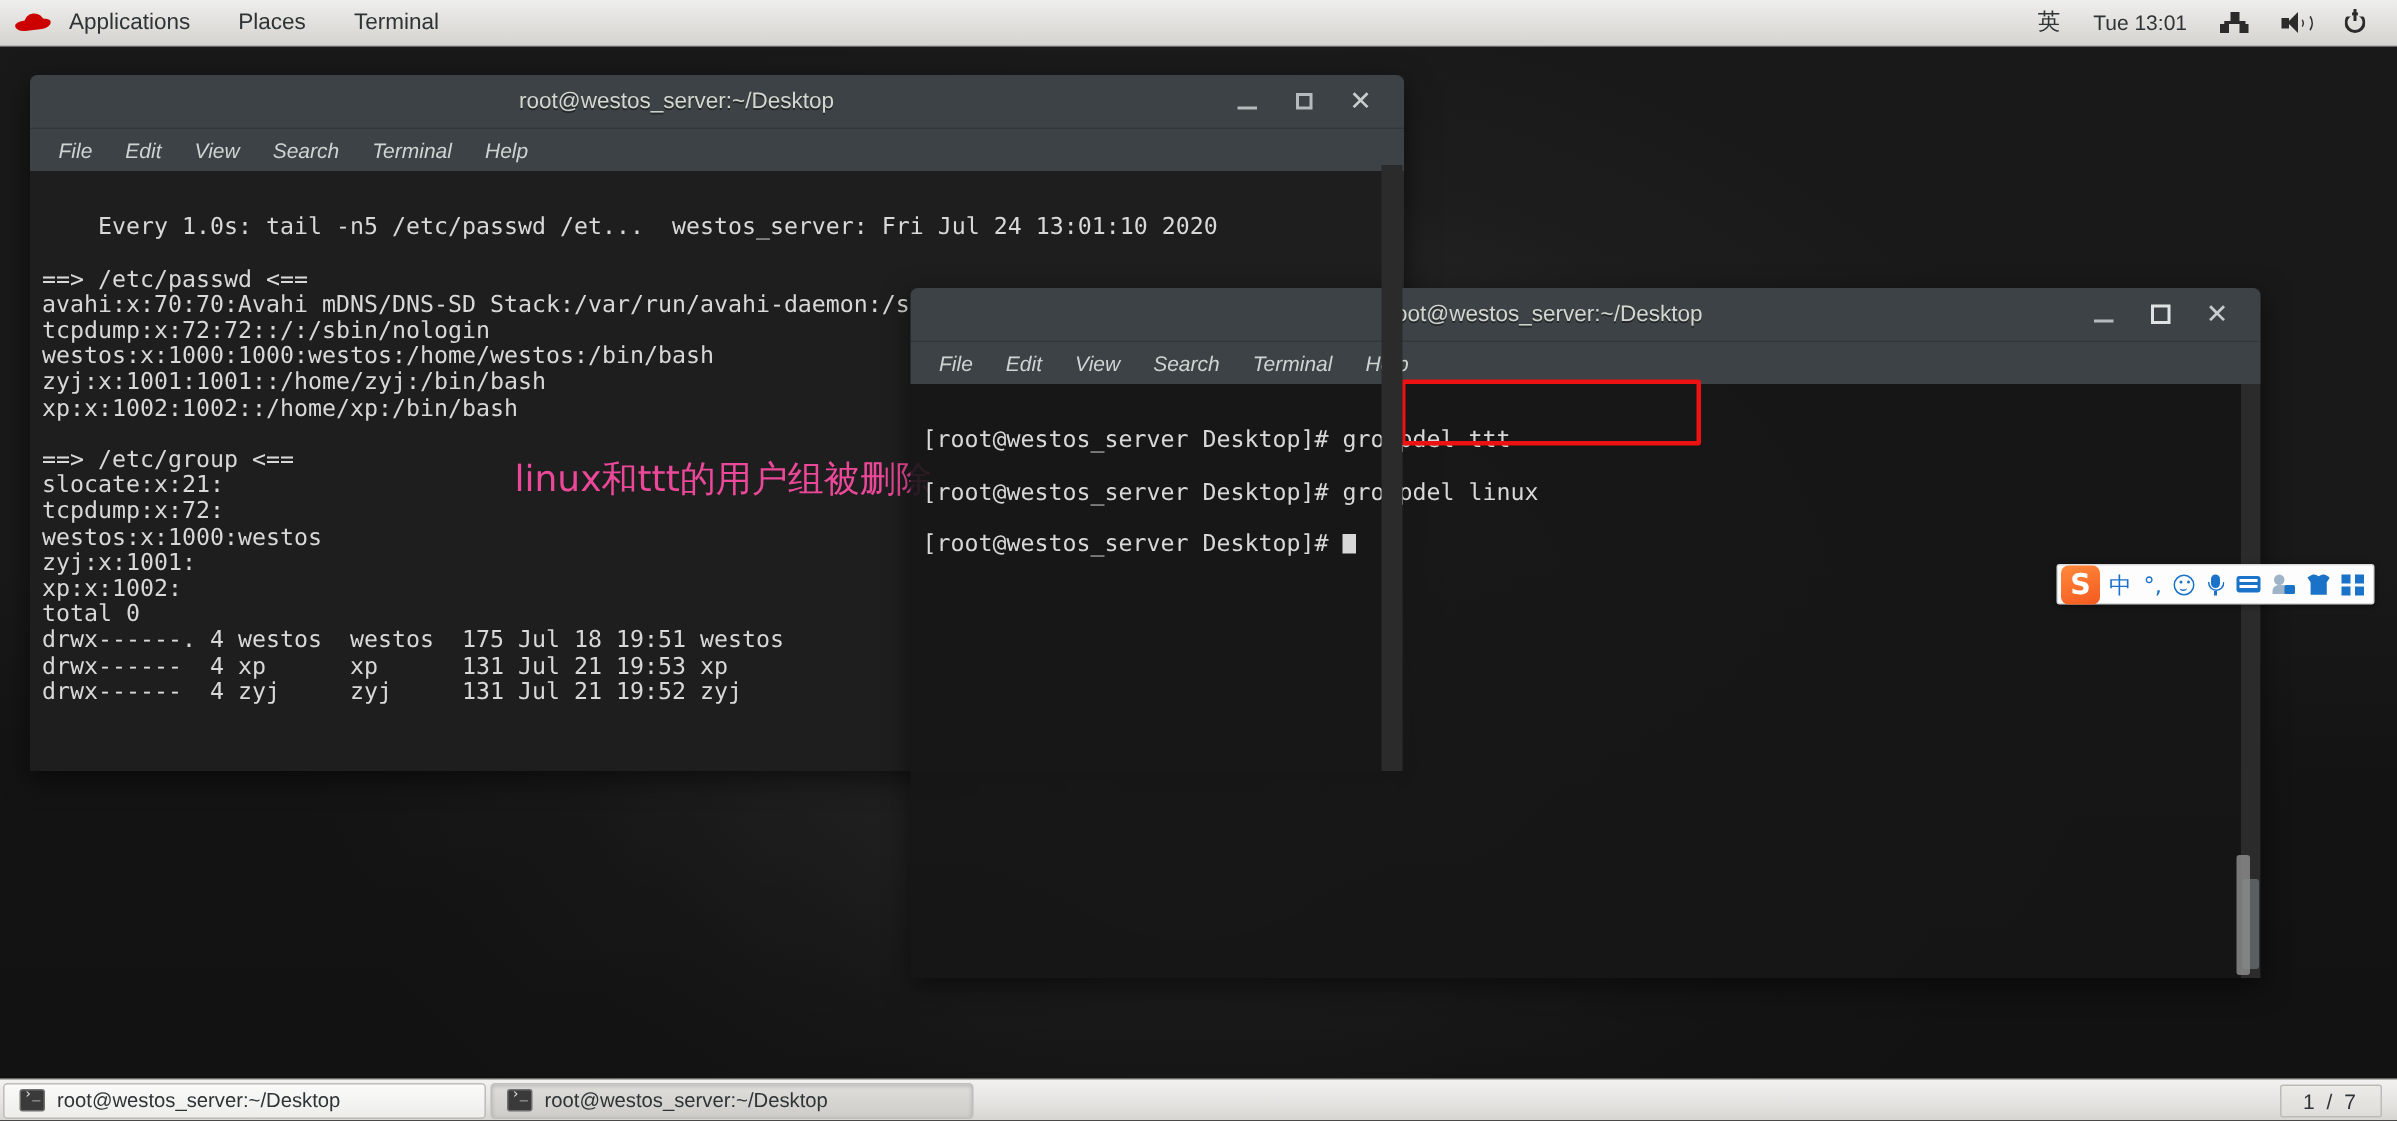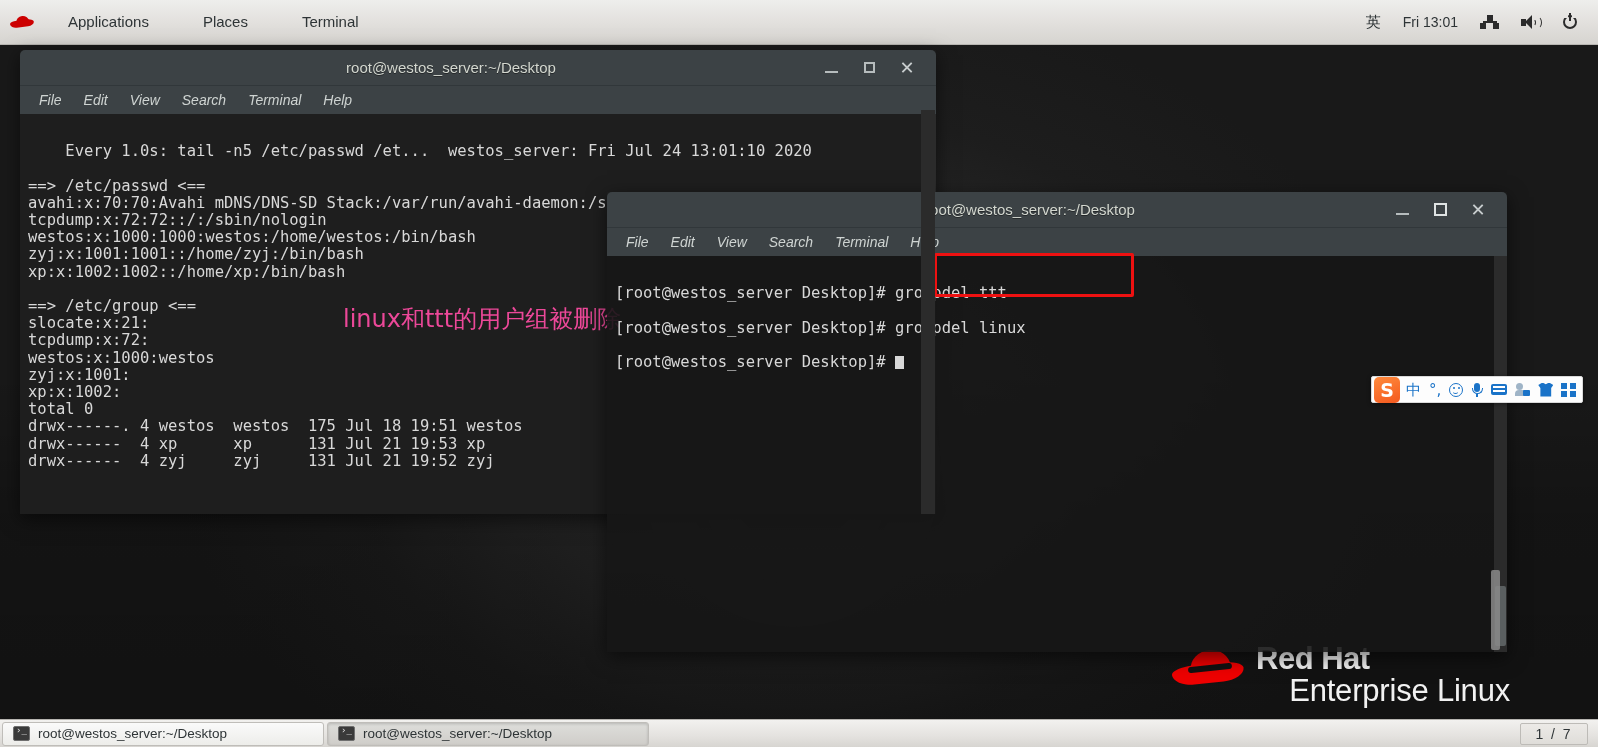--- a/index.html
+++ b/index.html
@@ -30,27 +30,26 @@
     border-radius:50%;
     border:30px solid rgba(130,130,130,0.11);
   }
   #wall-shade {
     position:absolute; left:0; top:345px; width:1598px; height:350px;
     background:linear-gradient(180deg, rgba(0,0,0,0.0) 0%, rgba(0,0,0,0.22) 40%, rgba(0,0,0,0.30) 100%);
   }
 
   
   #top-panel {
-    position:absolute; left:0; top:0; width:1598px; height:45px;
+    position:absolute; left:0; top:0; width:1598px; height:31px;
     background:linear-gradient(180deg,#eeeeec 0%,#e2e0dd 52%,#d6d4d0 100%);
     border-bottom:1px solid #b8b6b2;
     display:flex; align-items:center;
     font-size:15px; color:#2e3436;
     user-select:none;
-    gap:22px;
   }
   #top-panel .menu-item { padding:0 16px; line-height:26px; }
   .rh-hat-small {
     width:24px; height:14px; position:relative; margin-left:10px; margin-right:-4px;
   }
   .rh-hat-small .brim {
     position:absolute; left:0; bottom:2px; width:24px; height:7px;
     background:#cc0000; border-radius:50% 50% 45% 45%/ 70% 70% 100% 100%;
     transform:rotate(-7deg);
   }
@@ -328,43 +327,34 @@
   <div id="wall-shape"></div>
   <div id="wall-shape2"></div>
   <div id="wall-shade"></div>
 
   <div class="desk-folder">
     <div class="tab"></div>
     <div class="main"></div>
   </div>
   <div class="desk-disk"></div>
 
-  <div id="rhel-brand">
-    <div class="hat">
-      <div class="brim"></div>
-      <div class="crown"></div>
-      <div class="band"></div>
-    </div>
-    <div class="line1">Red Hat</div>
-    <div class="line2">Enterprise Linux</div>
-  </div>
 </div>
 
 <div id="top-panel">
   <div class="rh-hat-small">
     <div class="crown"></div>
     <div class="brim"></div>
   </div>
   <div class="menu-item">Applications</div>
   <div class="menu-item">Places</div>
   <div class="menu-item">Terminal</div>
 
   <div id="tray">
     <div class="tray-ime">英</div>
-    <div>Fri 13:01</div>
+    <div>Tue 13:01</div>
     <div>
       <div class="net-ico">
         <i class="sq top"></i>
           <i class="hbar"></i>
           <i class="vbar"></i>
         <i class="v2"></i>
           <i class="v3"></i>
         <i class="sq bl"></i>
           <i class="sq br"></i>
       </div>

